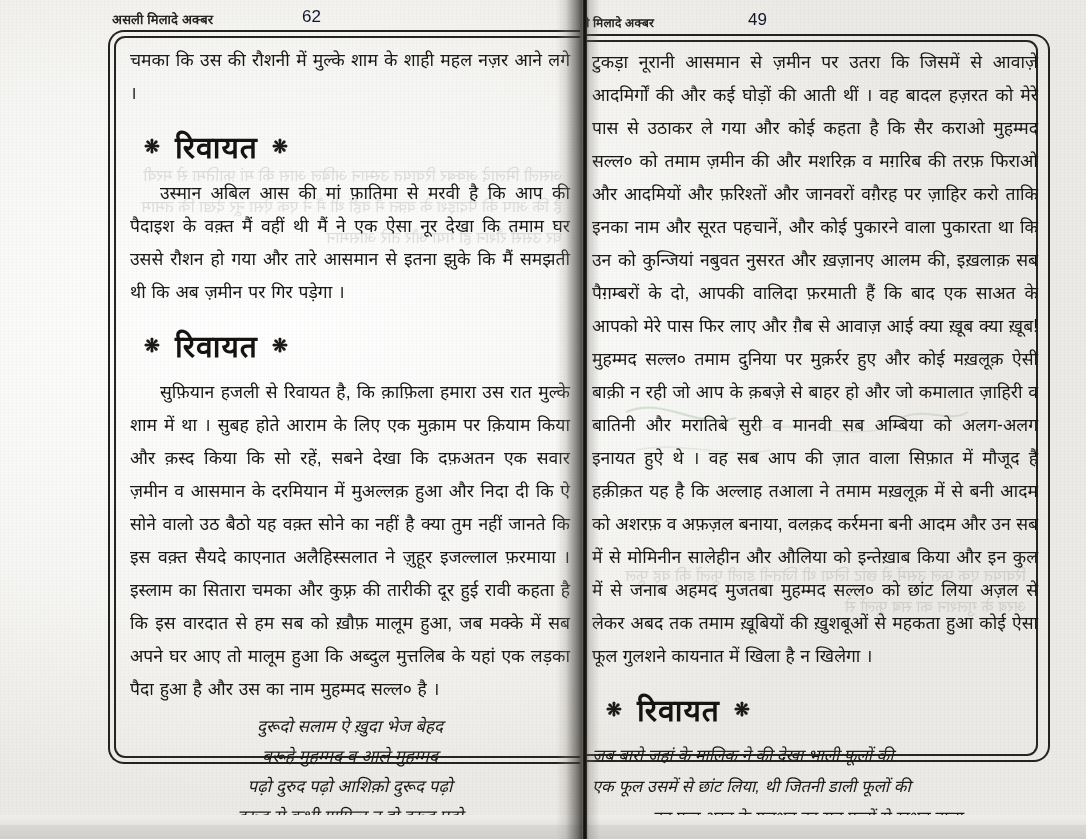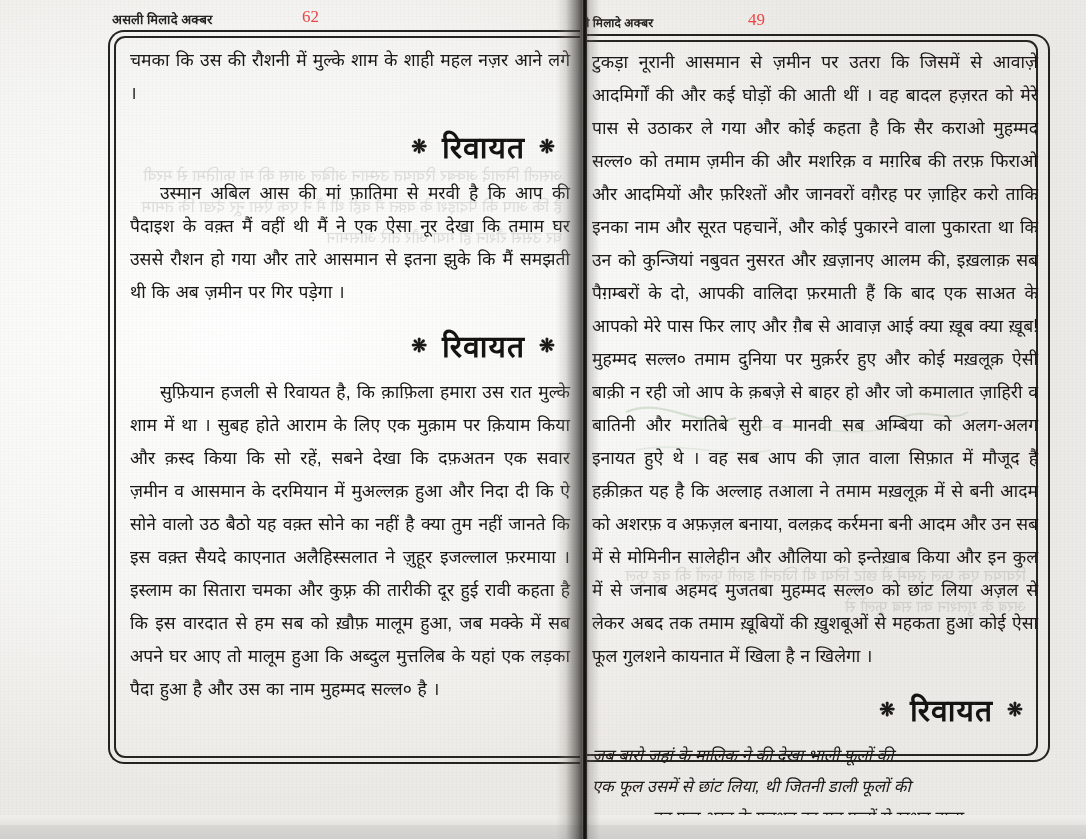--- a/index.html
+++ b/index.html
@@ -83,34 +83,34 @@
     z-index: 7;
   }
 
   
   .runhead {
     position: absolute;
     top: 8px;
     height: 22px;
     display: flex;
     align-items: flex-start;
-    font-family: Liberation Serif, serif;
+    font-family: Liberation Sans, sans-serif;
     color: #24221f;
   }
   .runhead .rh-title {
     font-size: 13px;
     font-weight: 700;
     letter-spacing: .2px;
     white-space: nowrap;
     filter: blur(.18px);
   }
   .runhead .rh-page {
     font-size: 17px;
     font-weight: 400;
-    color: #ef4444;
+    color: #0f172a;
   }
 
   .runhead-left {
     left: 112px;
     width: 440px;
   }
   .runhead-left .rh-title { position: absolute; left: 0; top: 2px; }
   .runhead-left .rh-page  { position: absolute; left: 190px; top: -1px; }
 
   .runhead-right {
@@ -177,21 +177,21 @@
     filter: blur(.14px);
   }
   .para.indent { text-indent: 30px; }
   .col-right .para {
     text-align: justify;
     word-spacing: .5px;
   }
 
   
   .rivayat {
-    text-align: right;
+    text-align: left;
     font-size: 30px;
     font-weight: 700;
     letter-spacing: 1px;
     margin: 16px 0 10px 0;
     color: #131211;
     filter: blur(.1px);
   }
   .rivayat .orn {
     font-size: 19px;
     vertical-align: 5px;
@@ -284,20 +284,26 @@
       </div>
 
       <p class="para indent">उस्मान अबिल आस की मां फ़ातिमा से मरवी है कि आप की पैदाइश के वक़्त मैं वहीं थी मैं ने एक ऐसा नूर देखा कि तमाम घर उससे रौशन हो गया और तारे आसमान से इतना झुके कि मैं समझती थी कि अब ज़मीन पर गिर पड़ेगा ।</p>
 
       <div class="rivayat">
         <span class="orn">❋</span><span class="rv-text">रिवायत</span><span class="orn">❋</span>
       </div>
 
       <p class="para indent">सुफ़ियान हजली से रिवायत है, कि क़ाफ़िला हमारा उस रात मुल्के शाम में था । सुबह होते आराम के लिए एक मुक़ाम पर क़ियाम किया और क़स्द किया कि सो रहें, सबने देखा कि दफ़अतन एक सवार ज़मीन व आसमान के दरमियान में मुअल्लक़ हुआ और निदा दी कि ऐ सोने वालो उठ बैठो यह वक़्त सोने का नहीं है क्या तुम नहीं जानते कि इस वक़्त सैयदे काएनात अलैहिस्सलात ने ज़ुहूर इजल्लाल फ़रमाया । इस्लाम का सितारा चमका और कुफ़्र की तारीकी दूर हुई रावी कहता है कि इस वारदात से हम सब को ख़ौफ़ मालूम हुआ, जब मक्के में सब अपने घर आए तो मालूम हुआ कि अब्दुल मुत्तलिब के यहां एक लड़का पैदा हुआ है और उस का नाम मुहम्मद सल्ल० है ।</p>
 
+      <div class="verse">
+        <div class="vline">दुरूदो सलाम ऐ ख़ुदा भेज बेहद</div>
+        <div class="vline">बरूहे मुहम्मद व  आले मुहम्मद</div>
+        <div class="vline">पढ़ो दुरुद पढ़ो  आशिक़ो  दुरूद पढ़ो</div>
+        <div class="vline">दुरूद से कभी ग़ाफ़िल न हो दुरूद पढ़ो</div>
+      </div>
 
     </div>
   </div>
 
   <div class="clip-right">
     <div class="leaf leaf-right" style="left:0;width:508px;">
 
       <div class="bleed bleed-right" style="left:20px;top:560px;">रिवायत एक फूल उसमें से छांट लिया थी जितनी डाली फूलों की वह फूल अरब के गुलशन का सब फूलों से</div>
 
       <div class="runhead runhead-right" style="left:4px;">

